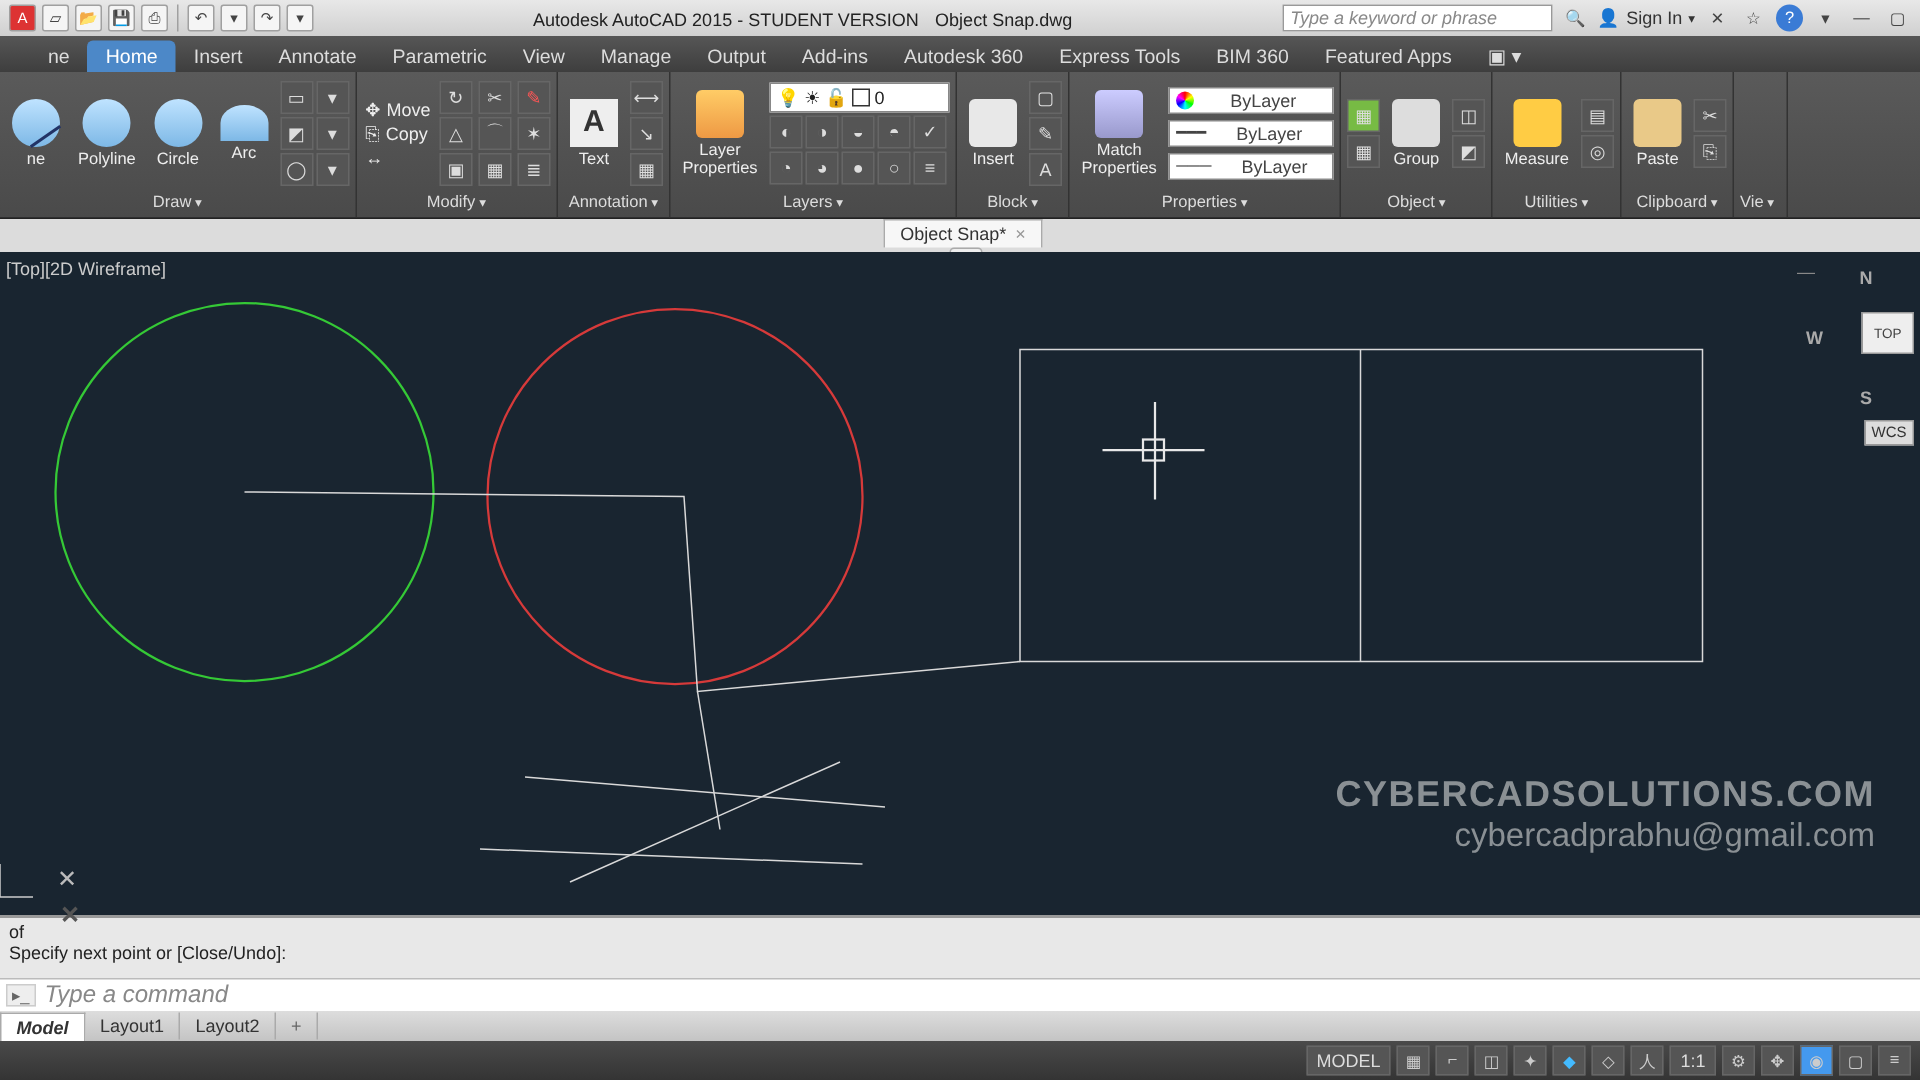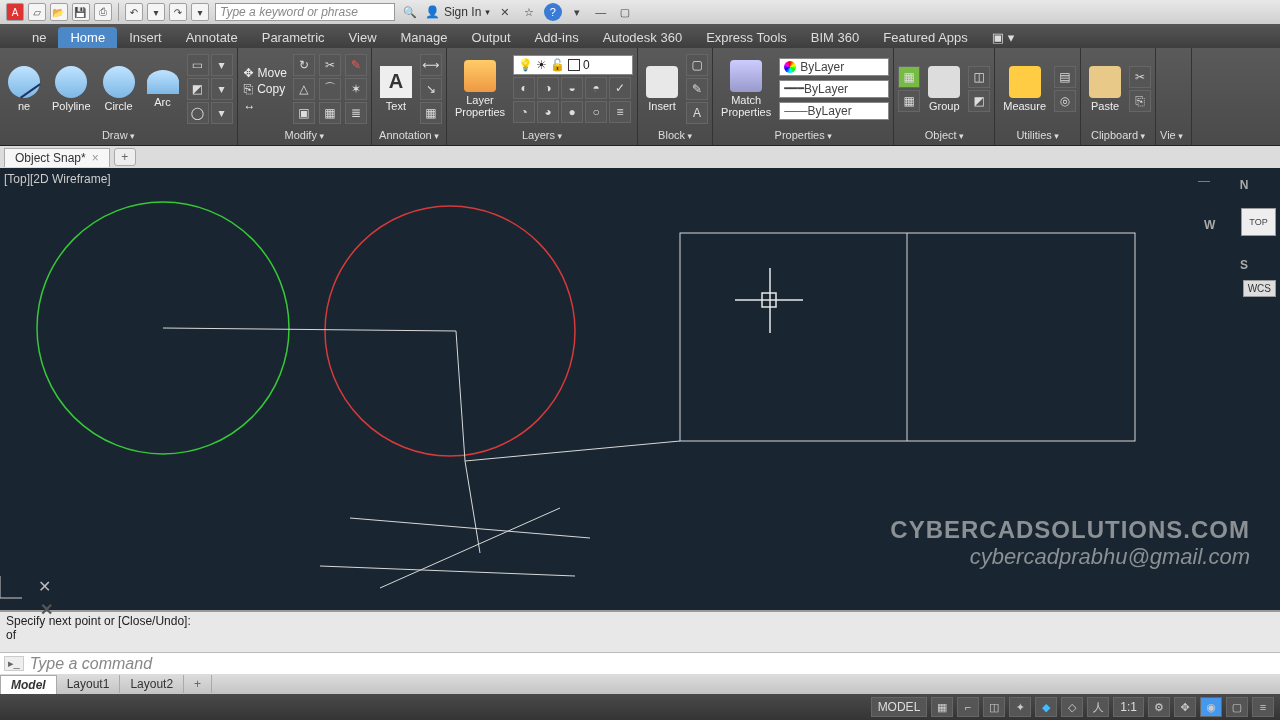--- a/index.html
+++ b/index.html
@@ -22,30 +22,30 @@
   .panel-title { text-align:center; color:#ddd; font-size:11px; padding:2px 0; cursor:pointer; }
   .panel-title::after { content:" ▾"; font-size:9px; }
   .big-btn { display:flex; flex-direction:column; align-items:center; gap:2px; padding:2px 4px; }
   .big-btn .ico { width:32px; height:32px; border-radius:50%; }
   .big-btn .lbl { color:#eee; font-size:11px; text-align:center; }
   .small-row { display:flex; gap:2px; }
   .small-col { display:flex; flex-direction:column; gap:2px; }
   .sbtn { width:22px; height:22px; background:#555; border:1px solid #666; display:flex; align-items:center; justify-content:center; color:#ddd; font-size:12px; }
   .txtbtn { display:flex; align-items:center; gap:4px; color:#eee; font-size:12px; padding:0 2px; }
   .layer-combo { width:120px; height:20px; background:#fff; border:1px solid #888; display:flex; align-items:center; padding:0 4px; color:#222; font-size:11px; }
-  .prop-combo { width:110px; height:18px; background:#fff; border:1px solid #888; display:flex; align-items:center; padding:0 4px; color:#444; font-size:11px; margin:1px 0;}
-  .filetabs { height:22px; background:#dcdcdc; display:flex; align-items:center; padding-left:4px; }
+  .prop-combo { width:110px; height:18px; background:#fff; border:1px solid #888; display:flex; align-items:center; padding:0 4px; color:#444; font-size:11px; margin:1px 0;gap:20px;}
+  .filetabs { height:22px; background:#dcdcdc; display:flex; align-items:center; padding-left:4px;flex-direction:column; }
   .filetab { background:#f7f7f7; border:1px solid #aaa; padding:2px 10px; color:#333; font-size:11px; border-bottom:none; display:flex; align-items:center; gap:6px;}
   .filetab .x { color:#999; }
   .newtab { width:22px; height:18px; background:#eee; border:1px solid #aaa; margin-left:4px; display:flex; align-items:center; justify-content:center; color:#666; border-radius:3px;}
   .canvas { position:relative; height:442px; background:#192530; overflow:hidden; }
   .vstyle { position:absolute; top:4px; left:4px; color:#ccc; font-size:12px; }
   .watermark { position:absolute; right:30px; bottom:40px; text-align:right; color:#8a9094; font-family:Arial; }
   .wm1 { font-size:24px; font-weight:bold; letter-spacing:1px;}
-  .wm2 { font-size:22px;font-style:italic; }
+  .wm2 { font-size:22px; }
   .viewcube { position:absolute; top:10px; right:8px; width:56px; height:100px; }
   .vc-n,.vc-s,.vc-w { position:absolute; color:#aaa; font-weight:bold; font-size:12px; }
   .vc-n { top:0; left:50%; transform:translateX(-50%);}
   .vc-s { top:80px; left:50%; transform:translateX(-50%);}
   .vc-w { top:40px; left:-12px;}
   .vc-top { position:absolute; top:30px; right:-4px; width:35px; height:28px; background:#eee; border:1px solid #999; display:flex; align-items:center; justify-content:center; font-size:9px; color:#444; }
   .wcs { position:absolute; top:112px; right:4px; background:#ddd; padding:2px 4px; font-size:10px; color:#333; border:1px solid #999;}
   .cmd-hist { background:#e8e8e8; height:42px; padding:2px 6px; color:#222; font-family:Consolas,monospace; font-size:14px; border-top:2px solid #999; position:relative;}
   .cmd-hist .cx { position:absolute; left:40px; top:-12px; color:#555; font-size:16px; font-weight:bold;}
   .cmd-line { background:#fff; height:22px; display:flex; align-items:center; padding:0 4px; gap:6px; border-top:1px solid #bbb;}
@@ -69,20 +69,23 @@
     <div class="qat-btn">▱</div>
     <div class="qat-btn">📂</div>
     <div class="qat-btn">💾</div>
     <div class="qat-btn">⎙</div>
     <div class="qat-sep"></div>
     <div class="qat-btn">↶</div>
     <div class="qat-btn">▾</div>
     <div class="qat-btn">↷</div>
     <div class="qat-btn">▾</div>
   </div>
+  <div class="title-text">
+    <span>Autodesk AutoCAD 2015 - STUDENT VERSION</span>&nbsp;&nbsp;&nbsp;<span>Object Snap.dwg</span>
+  </div>
   <div class="search-box">Type a keyword or phrase</div>
   <div class="title-right">
     <div class="tr-btn">🔍</div>
     <div class="signin">
       <span>👤</span>
       <span>Sign In</span>
       <span style="font-size:9px;">▾</span>
     </div>
     <div class="tr-btn">✕</div>
     <div class="tr-btn">☆</div>
@@ -351,22 +354,22 @@
     <div class="vc-w">W</div>
     <div class="vc-s">S</div>
     <div class="vc-top">TOP</div>
   </div>
   <div class="wcs">WCS</div>
   <div style="position:absolute;top:6px;right:70px;color:#888;">—</div>
 </div>
 
 <div class="cmd-hist">
   <div class="cx">✕</div>
+  <div>of</div>
   <div>Specify next point or [Close/Undo]:</div>
-  <div>of</div>
 </div>
 
 <div class="cmd-line">
   <span class="cmd-caret">▸_</span>
   <span class="cmd-input">Type a command</span>
 </div>
 
 <div class="layouts">
   <div class="ltab active">Model</div>
   <div class="ltab">Layout1</div>

